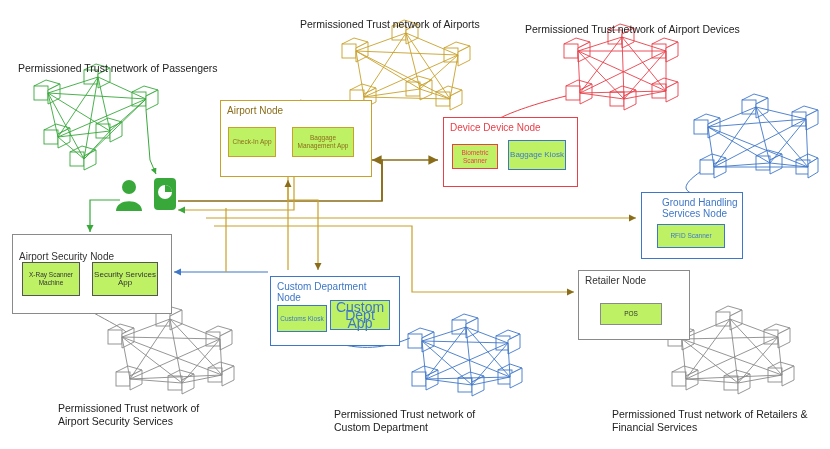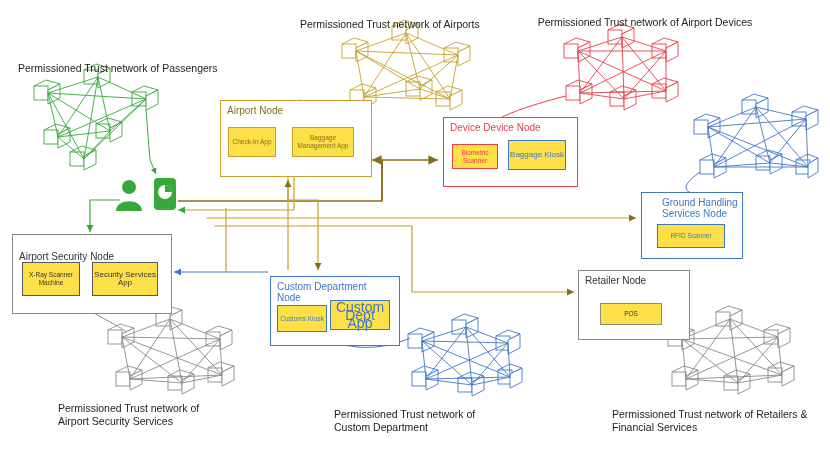--- a/index.html
+++ b/index.html
@@ -2,21 +2,21 @@
 <html><head>
 <meta charset="utf-8">
 <style>
   html,body{margin:0;padding:0;background:#ffffff;}
   body{width:830px;height:449px;position:relative;overflow:hidden;
        font-family:"Liberation Sans", sans-serif;color:#222;}
   #canvas{position:absolute;left:0;top:0;width:830px;height:449px;}
   .lbl{position:absolute;font-size:10.5px;line-height:13px;color:#222;white-space:pre-line;}
   .node{position:absolute;background:#ffffff;}
   .node .title{position:absolute;font-size:10px;line-height:11px;}
-  .app{position:absolute;background:#fde047;display:flex;align-items:center;
+  .app{position:absolute;background:#bef264;display:flex;align-items:center;
        justify-content:center;text-align:center;font-size:6.5px;line-height:8px;padding:1px;
        box-sizing:border-box;}
   svg{position:absolute;left:0;top:0;overflow:visible;}
   .person{position:absolute;}
 </style>
 </head>
 <body>
 
 <div id="canvas">
 
@@ -401,21 +401,21 @@
   <div class="app" style="left:330px;top:300px;width:60px;height:30px;border:1px solid #3f77c8;color:#3f77c8;font-size:14px;">Custom
 Dept App</div>
 
   <div class="node" style="left:578px;top:270px;width:110px;height:68px;border:1.3px solid #8a8a8a;">
     <div class="title" style="left:6px;top:4px;color:#333333;">Retailer Node</div>
   </div>
   <div class="app" style="left:600px;top:303px;width:62px;height:22px;border:1px solid #8a8a8a;color:#333333;">POS</div>
 
   <div class="lbl" style="left:300px;top:18px;width:210px;">Permissioned Trust network of Airports</div>
   <div class="lbl" style="left:18px;top:62px;width:220px;">Permissioned Trust network of Passengers</div>
-  <div class="lbl" style="left:525px;top:16px;width:240px;text-align:center;">Permissioned Trust network of Airport Devices</div>
+  <div class="lbl" style="left:525px;top:23px;width:240px;">Permissioned Trust network of Airport Devices</div>
   <div class="lbl" style="left:58px;top:402px;width:190px;">Permissioned Trust network of
 Airport Security Services</div>
   <div class="lbl" style="left:334px;top:408px;width:190px;">Permissioned Trust network of
 Custom Department</div>
   <div class="lbl" style="left:612px;top:408px;width:225px;">Permissioned Trust network of Retailers &amp;
 Financial Services</div>
 
 </div>
 
 </body></html>

